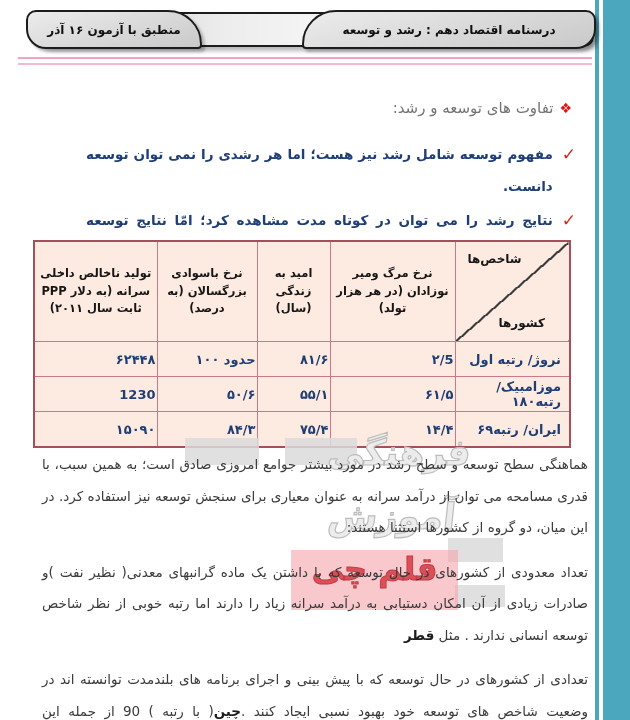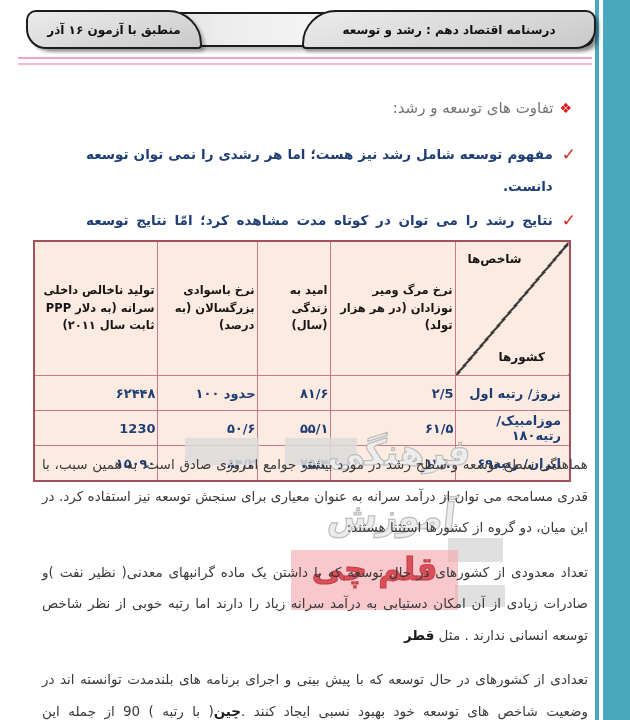--- a/index.html
+++ b/index.html
@@ -35,21 +35,21 @@
   .bullet{display:flex;gap:9px;align-items:flex-start;margin-bottom:2px;}
   .check{color:#D42A20;font-size:17px;line-height:32px;flex:0 0 auto;}
   .bullet-text{width:498px;font-weight:bold;color:#1F3E75;font-size:13.5px;line-height:32px;text-align:justify;margin-left:32px;}
 
   
   .stats-wrap{position:absolute;top:240px;left:35px;width:536px;direction:rtl;}
   table.stats{border-collapse:collapse;table-layout:fixed;width:536px;background:#FDEBE1;
         border:2px solid #A4505C;}
   table.stats th,table.stats td{border:1px solid #C9798A;}
   table.stats th{height:97px;font-size:11.5px;font-weight:bold;color:#161616;line-height:1.55;
-        padding:18px 2px;text-align:right;vertical-align:middle;}
+        padding:1px 2px;text-align:center;vertical-align:middle;}
   table.stats td{height:32px;font-size:13px;font-weight:bold;color:#1F3E75;}
   td.country{text-align:right;padding-right:8px;font-size:13px;}
   .corner{position:relative;background-image:linear-gradient(to top left,
         transparent 48.9%,#3b3b3b 48.9%,#3b3b3b 50.3%,transparent 50.3%);}
   .corner .c-top{position:absolute;top:8px;left:12px;font-size:12px;}
   .corner .c-bottom{position:absolute;bottom:8px;right:24px;font-size:12px;}
 
   
   .wm{position:absolute;z-index:0;pointer-events:none;}
   .wm-box{background:#DBDBDB;opacity:.85;}

